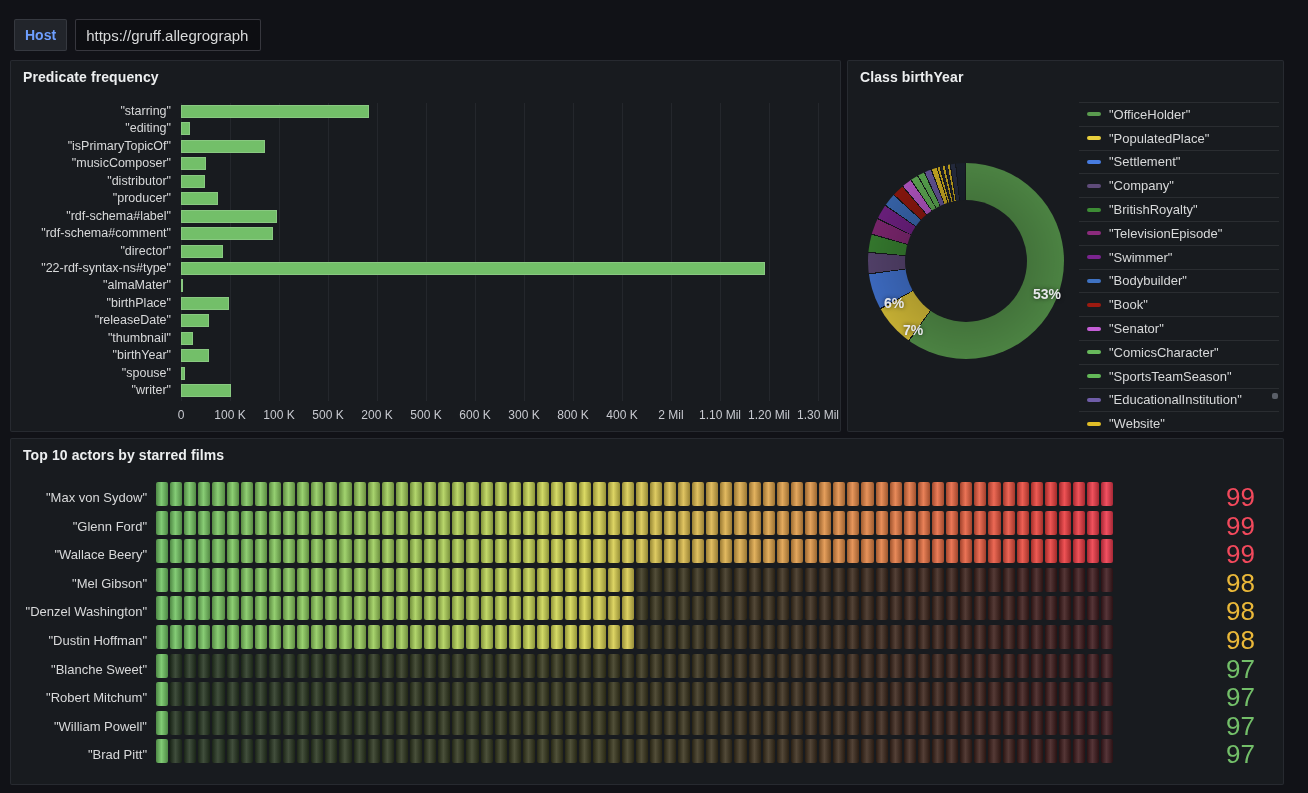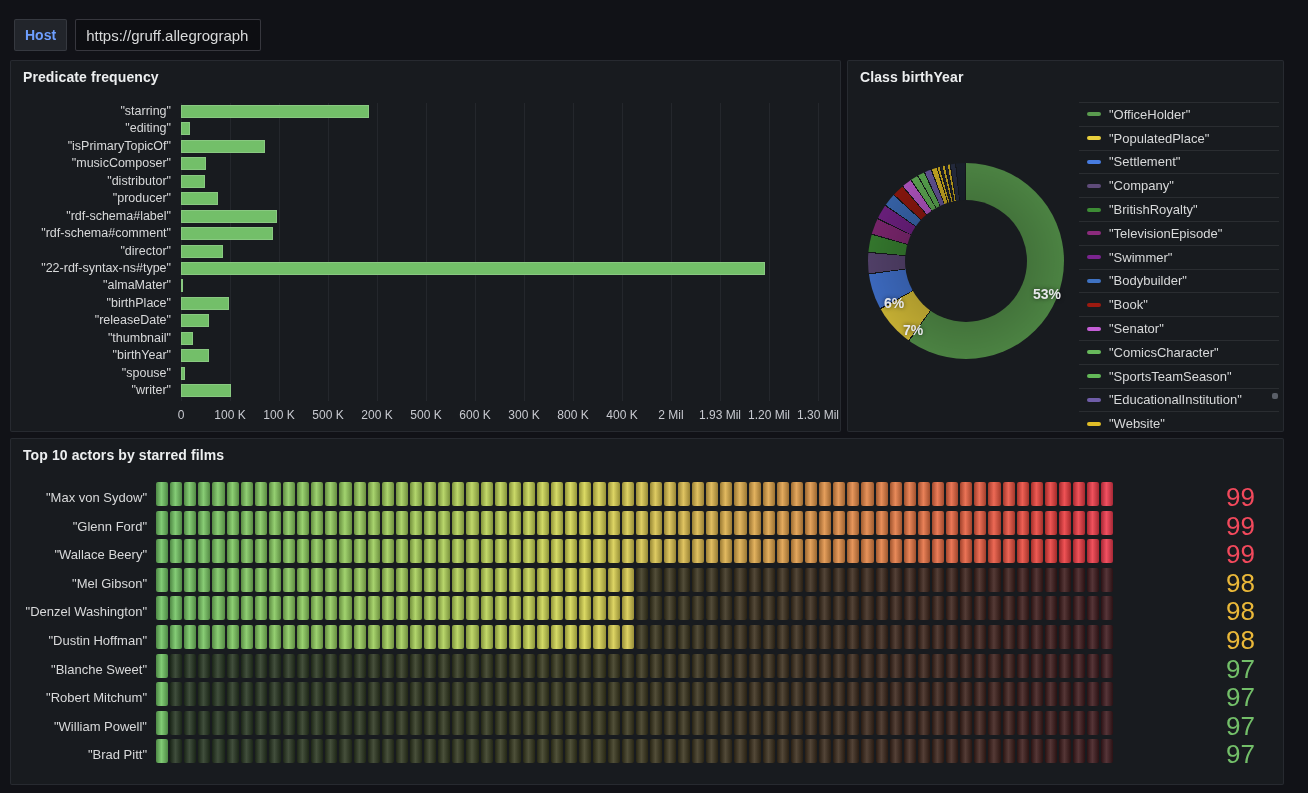--- a/index.html
+++ b/index.html
@@ -196,21 +196,21 @@
       <span class="tick" style="left: 219px;">100 K</span>
       <span class="tick" style="left: 268px;">100 K</span>
       <span class="tick" style="left: 317px;">500 K</span>
       <span class="tick" style="left: 366px;">200 K</span>
       <span class="tick" style="left: 415px;">500 K</span>
       <span class="tick" style="left: 464px;">600 K</span>
       <span class="tick" style="left: 513px;">300 K</span>
       <span class="tick" style="left: 562px;">800 K</span>
       <span class="tick" style="left: 611px;">400 K</span>
       <span class="tick" style="left: 660px;">2 Mil</span>
-      <span class="tick" style="left: 709px;">1.93 Mil</span>
+      <span class="tick" style="left: 709px;">1.10 Mil</span>
       <span class="tick" style="left: 758px;">1.20 Mil</span>
       <span class="tick" style="left: 807px;">1.30 Mil</span>
     </div>
 </section>
 
 <section class="panel panel-class">
   <h2 class="panel-title">Class birthYear</h2>
   <div class="donut" id="donut" style="background: radial-gradient(circle, rgba(0, 0, 0, 0.3) 30%, rgba(0, 0, 0, 0.06) 100%), conic-gradient(rgb(90, 155, 79) 0deg, rgb(90, 155, 79) 215.3deg, rgb(24, 27, 31) 215.3deg, rgb(24, 27, 31) 216deg, rgb(233, 207, 61) 216deg, rgb(233, 207, 61) 240.5deg, rgb(24, 27, 31) 240.5deg, rgb(24, 27, 31) 241.2deg, rgb(71, 124, 224) 241.2deg, rgb(71, 124, 224) 262.1deg, rgb(24, 27, 31) 262.1deg, rgb(24, 27, 31) 262.8deg, rgb(95, 75, 122) 262.8deg, rgb(95, 75, 122) 274.7deg, rgb(24, 27, 31) 274.7deg, rgb(24, 27, 31) 275.4deg, rgb(61, 140, 53) 275.4deg, rgb(61, 140, 53) 285.5deg, rgb(24, 27, 31) 285.5deg, rgb(24, 27, 31) 286.2deg, rgb(140, 43, 125) 286.2deg, rgb(140, 43, 125) 295.22deg, rgb(24, 27, 31) 295.22deg, rgb(24, 27, 31) 295.92deg, rgb(123, 36, 144) 295.92deg, rgb(123, 36, 144) 304.22deg, rgb(24, 27, 31) 304.22deg, rgb(24, 27, 31) 304.92deg, rgb(63, 114, 194) 304.92deg, rgb(63, 114, 194) 312.14deg, rgb(24, 27, 31) 312.14deg, rgb(24, 27, 31) 312.84deg, rgb(156, 26, 16) 312.84deg, rgb(156, 26, 16) 319.34deg, rgb(24, 27, 31) 319.34deg, rgb(24, 27, 31) 320.04deg, rgb(196, 94, 214) 320.04deg, rgb(196, 94, 214) 325.46deg, rgb(24, 27, 31) 325.46deg, rgb(24, 27, 31) 326.16deg, rgb(104, 185, 92) 326.16deg, rgb(104, 185, 92) 330.14deg, rgb(24, 27, 31) 330.14deg, rgb(24, 27, 31) 330.84deg, rgb(99, 184, 88) 330.84deg, rgb(99, 184, 88) 334.46deg, rgb(24, 27, 31) 334.46deg, rgb(24, 27, 31) 335.16deg, rgb(111, 93, 168) 335.16deg, rgb(111, 93, 168) 338.78deg, rgb(24, 27, 31) 338.78deg, rgb(24, 27, 31) 339.48deg, rgb(224, 189, 39) 339.48deg, rgb(224, 189, 39) 342.38deg, rgb(24, 27, 31) 342.38deg, rgb(24, 27, 31) 343.08deg, rgb(216, 181, 33) 343.08deg, rgb(216, 181, 33) 344.18deg, rgb(24, 27, 31) 344.18deg, rgb(24, 27, 31) 344.88deg, rgb(35, 40, 56) 344.88deg, rgb(35, 40, 56) 345.89deg, rgb(24, 27, 31) 345.89deg, rgb(24, 27, 31) 346.14deg, rgb(216, 181, 33) 346.14deg, rgb(216, 181, 33) 347.24deg, rgb(24, 27, 31) 347.24deg, rgb(24, 27, 31) 347.94deg, rgb(35, 40, 56) 347.94deg, rgb(35, 40, 56) 348.95deg, rgb(24, 27, 31) 348.95deg, rgb(24, 27, 31) 349.2deg, rgb(216, 181, 33) 349.2deg, rgb(216, 181, 33) 350.3deg, rgb(24, 27, 31) 350.3deg, rgb(24, 27, 31) 351deg, rgb(42, 49, 72) 351deg, rgb(42, 49, 72) 353.54deg, rgb(24, 27, 31) 353.54deg, rgb(24, 27, 31) 354.24deg, rgb(30, 37, 51) 354.24deg, rgb(30, 37, 51) 359.3deg, rgb(24, 27, 31) 359.3deg, rgb(24, 27, 31) 360deg); background-blend-mode: multiply, normal;">
     <div class="donut-hole"></div>
   </div>

